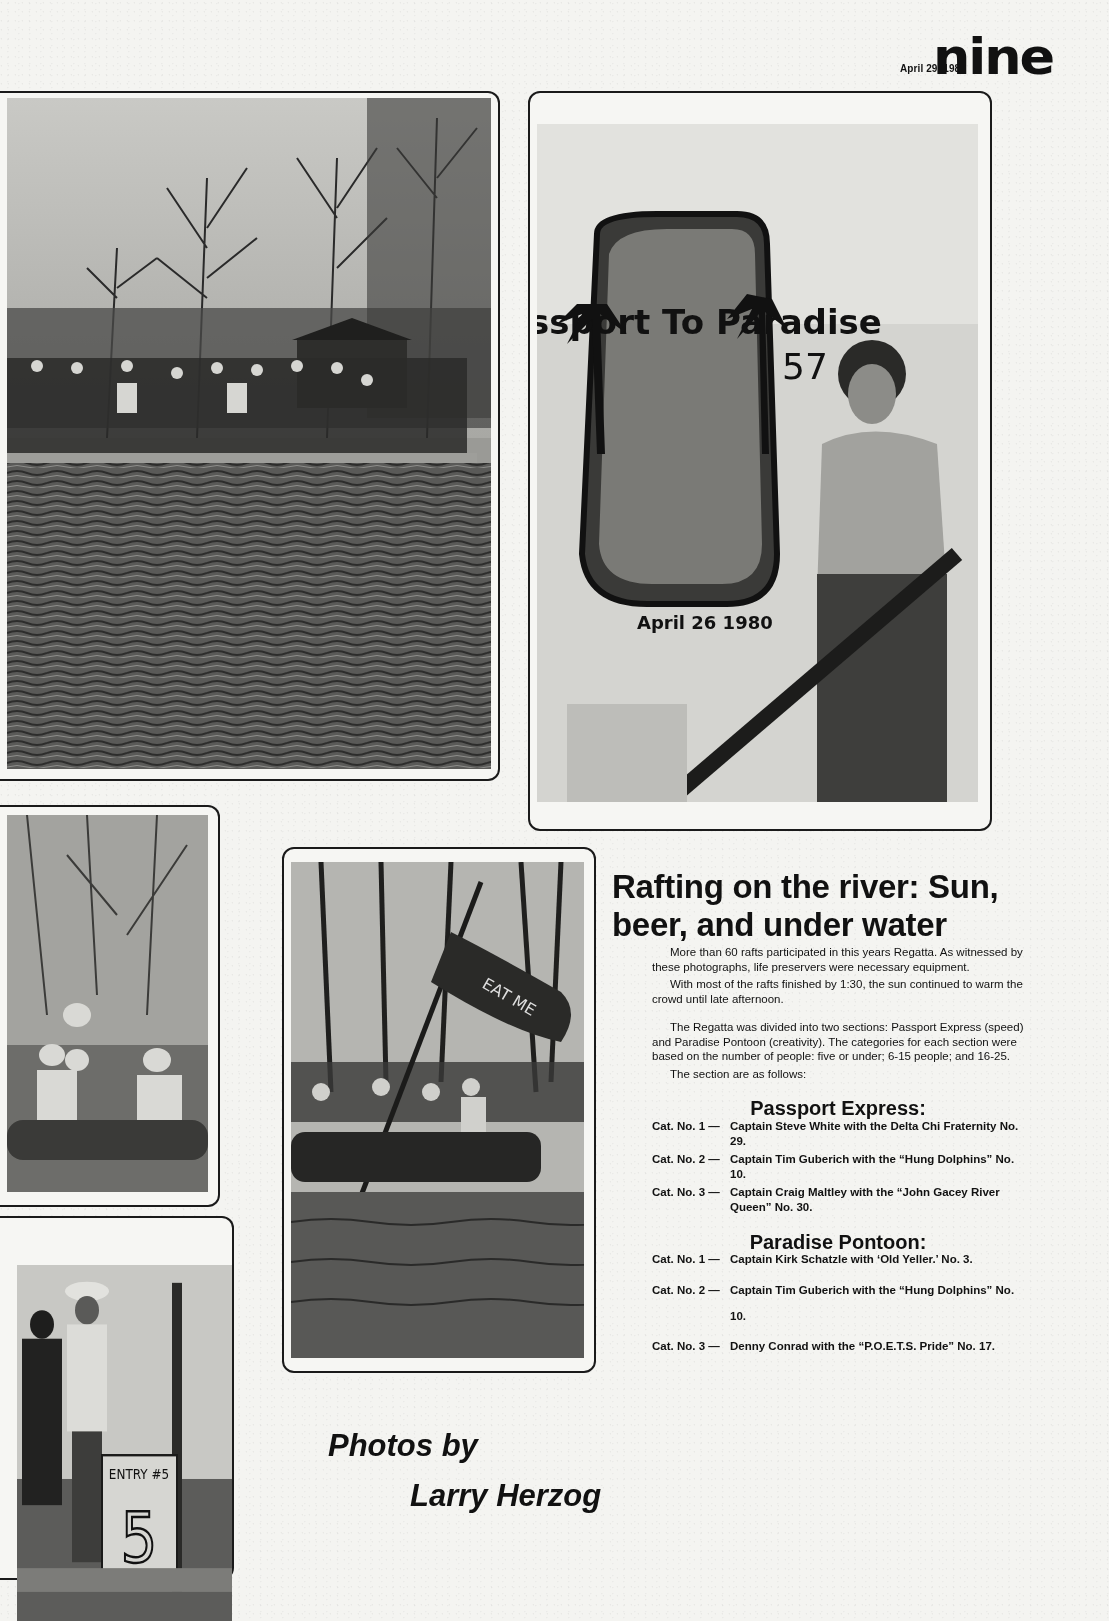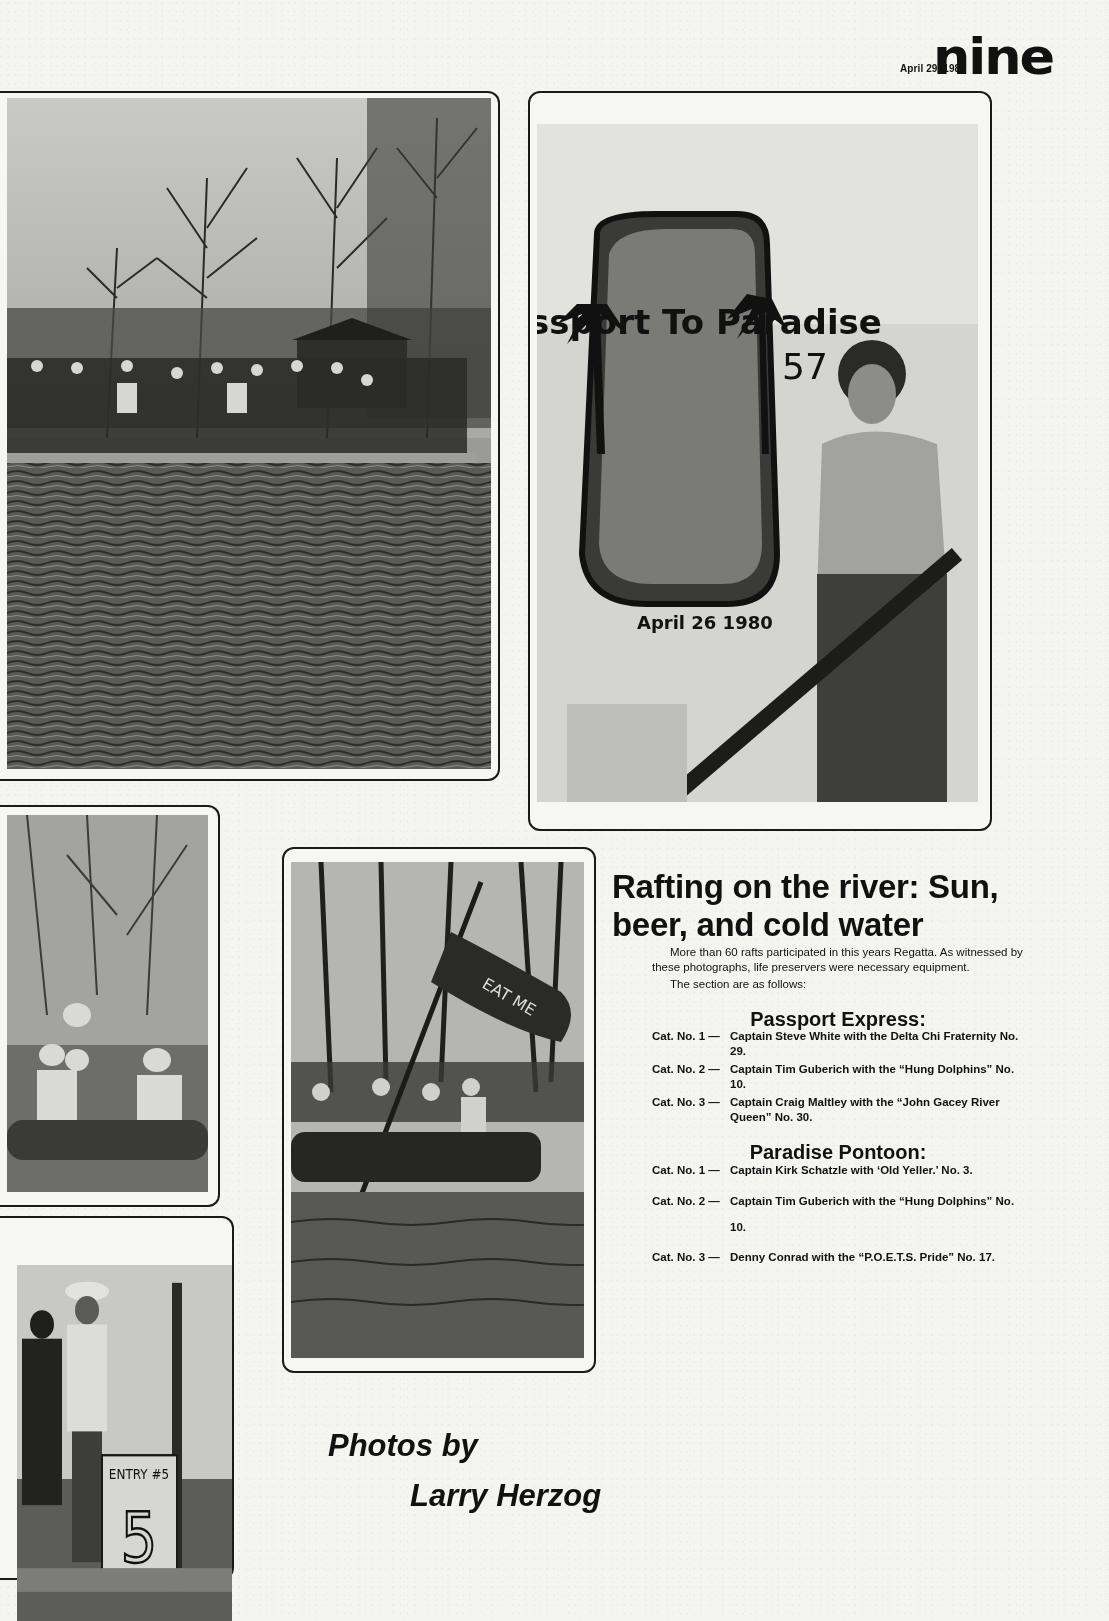--- a/index.html
+++ b/index.html
@@ -214,25 +214,27 @@
 
     <rect x="85" y="160" width="75" height="110" fill="#d6d6d2" stroke="#1a1a19" stroke-width="2"></rect>
     <text x="122" y="180" font-family="DejaVu Sans, sans-serif" font-size="12" fill="#111" text-anchor="middle">ENTRY #5</text>
     <text x="122" y="250" font-family="DejaVu Sans, sans-serif" font-size="58" fill="none" stroke="#111" stroke-width="2" text-anchor="middle">5</text>
     <rect x="0" y="255" width="215" height="20" fill="#7c7c79"></rect>
   </svg>
 </div>
 
 <div class="headline">
   <div>Rafting on the river: Sun,</div>
-  <div>beer, and cold water</div>
+  <div>beer, and under water</div>
 </div>
 
 <div class="article">
   <p>More than 60 rafts participated in this years Regatta. As witnessed by these photographs, life preservers were necessary equipment.</p>
+  <p>With most of the rafts finished by 1:30, the sun continued to warm the crowd until late afternoon.</p>
+  <p class="gap">The Regatta was divided into two sections: Passport Express (speed) and Paradise Pontoon (creativity). The categories for each section were based on the number of people: five or under; 6-15 people; and 16-25.</p>
   <p>The section are as follows:</p>
 
   <div class="section-title">Passport Express:</div>
   <div class="winner">
     <span class="cat">Cat. No. 1 —</span><span>Captain Steve White with the Delta Chi Fraternity No. 29.</span>
   </div>
   <div class="winner">
     <span class="cat">Cat. No. 2 —</span><span>Captain Tim Guberich with the “Hung Dolphins” No. 10.</span>
   </div>
   <div class="winner">

